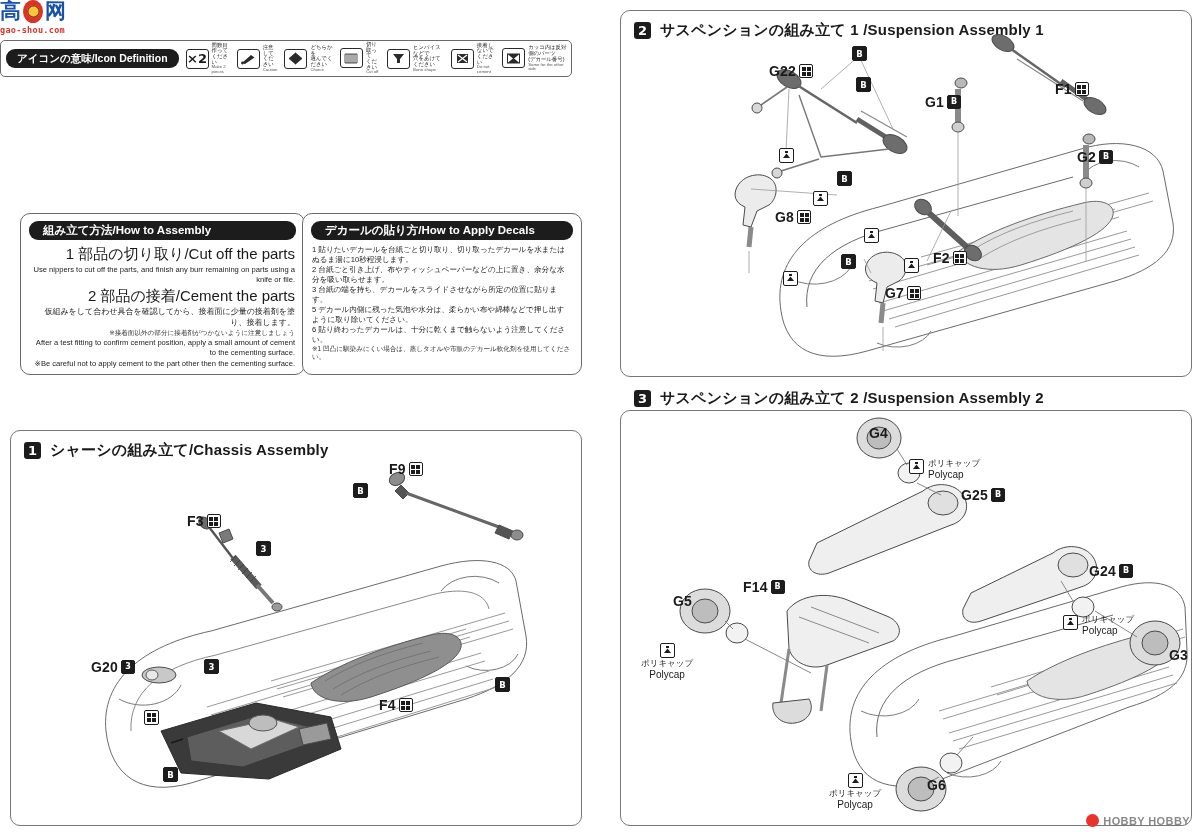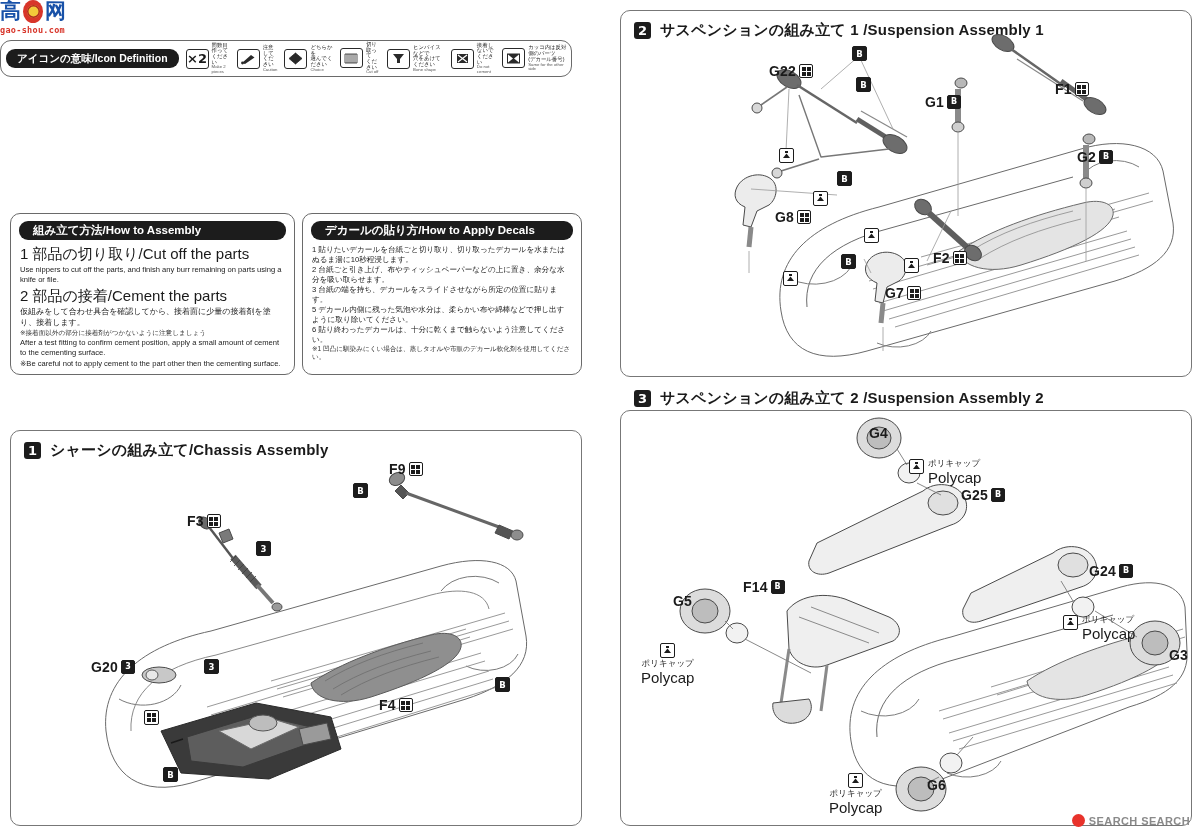--- a/index.html
+++ b/index.html
@@ -28,21 +28,21 @@
   .txthead{margin:7px 8px 5px 8px;height:19px;display:flex;align-items:center;
            padding:0 14px;font-size:11.5px;font-weight:bold;}
   .body-txt{padding:0 9px 6px 9px;}
   .jp-h{font-size:15px;font-weight:normal;margin:3px 0 1px;line-height:1.25;}
   .jp{font-size:8px;line-height:1.3;margin:0 0 1px;}
   .jp-s{font-size:6.6px;line-height:1.25;margin:0 0 1px;color:#333;}
   .en{font-size:7.6px;line-height:1.3;margin:0 0 1px;color:#222;}
   .num-line{font-size:7.6px;line-height:1.32;margin:0;}
 
   
-  #iconbar{left:10px;top:386px;width:570px;height:35px;border:1.5px solid #6a6a6a;border-radius:11px;
+  #iconbar{left:10px;top:386px;width:570px;height:35px;border:1.5px solid #6a6a6a;border-radius:5px;
            display:flex;align-items:center;background:#fff;}
   #iconbar .lbl{margin-left:5px;height:19px;display:flex;align-items:center;padding:0 11px;
                 font-size:10.5px;font-weight:bold;white-space:nowrap;}
   .legend-item{display:flex;align-items:center;gap:3px;margin-left:7px;}
   .leg-ico{width:21px;height:18px;border:1.3px solid #2a2a2a;border-radius:3px;background:#fff;
            display:flex;align-items:center;justify-content:center;flex:0 0 auto;}
   .leg-tx{line-height:1.05;}
   .leg-tx .j{font-size:5.4px;display:block;}
   .leg-tx .e{font-size:4.3px;display:block;color:#555;}
   .x2{font-size:13px;font-weight:bold;font-family:"DejaVu Sans",sans-serif;}
@@ -56,40 +56,40 @@
          display:inline-flex;align-items:center;justify-content:center;font-size:8px;font-weight:bold;
          font-family:"DejaVu Sans",sans-serif;line-height:1;flex:0 0 auto;}
   .badge.dk{background:#1c1c1c;color:#fff;border-color:#1c1c1c;}
   .mk{position:absolute;width:13px;height:13px;border:1.2px solid #1c1c1c;border-radius:2px;background:#fff;
       display:flex;align-items:center;justify-content:center;font-size:8.5px;font-weight:bold;
       font-family:"DejaVu Sans",sans-serif;}
   .mk.solid{background:#1c1c1c;color:#fff;}
   .cap-lbl{position:absolute;display:flex;align-items:flex-start;gap:4px;}
   .cap-lbl .t{line-height:1.15;}
   .cap-lbl .t .j{font-size:8.5px;display:block;}
-  .cap-lbl .t .e{font-size:15px;display:block;}
+  .cap-lbl .t .e{font-size:10px;display:block;}
 
   
   #wm{position:absolute;right:10px;bottom:8px;display:flex;align-items:center;gap:4px;}
   #wm .dot{width:13px;height:13px;border-radius:50%;background:#e8322b;}
   #wm .t{font-size:11px;font-weight:bold;color:#8a8a8a;letter-spacing:.4px;}
 </style>
 </head>
 <body>
 
 <div id="logo">
   <div class="chars">
     <span class="ch">高</span>
     <span class="seal"></span>
     <span class="ch">网</span>
   </div>
   <div class="url">gao-shou.com</div>
 </div>
 
-<div class="txtbox" id="asmbox" style="left:10px;top:213px;width:283px;height:160px;">
+<div class="txtbox" id="asmbox" style="left:20px;top:213px;width:283px;height:160px;text-align:right;">
   <div class="txthead blackbar">組み立て方法/How to Assembly</div>
   <div class="body-txt">
     <div class="jp-h">1 部品の切り取り/Cut off the parts</div>
     <div class="en">Use nippers to cut off the parts, and finish any burr remaining on parts using a knife or file.</div>
     <div class="jp-h">2 部品の接着/Cement the parts</div>
     <div class="jp">仮組みをして合わせ具合を確認してから、接着面に少量の接着剤を塗り、接着します。</div>
     <div class="jp-s">※接着面以外の部分に接着剤がつかないように注意しましょう</div>
     <div class="en">After a test fitting to confirm cement position, apply a small amount of cement to the cementing surface.</div>
     <div class="en">※Be careful not to apply cement to the part other then the cementing surface.</div>
 
@@ -682,14 +682,14 @@
     </span>
     <span class="t" style="text-align:center;">
       <span class="j">ポリキャップ</span>
       <span class="e">Polycap</span>
     </span>
   </div>
 </div>
 
 <div id="wm">
   <span class="dot"></span>
-  <span class="t">SEARCH SEARCH</span>
+  <span class="t">HOBBY HOBBY</span>
 </div>
 
 </body></html>

